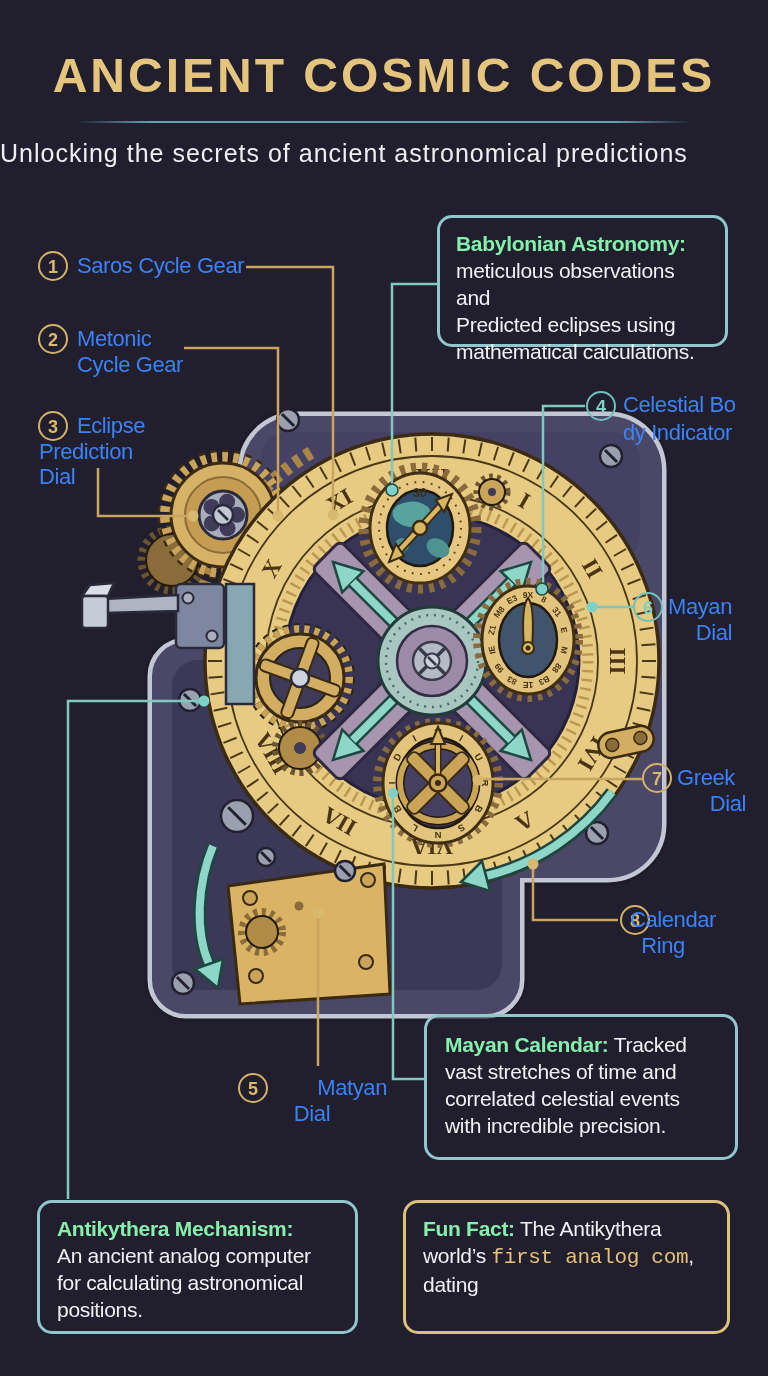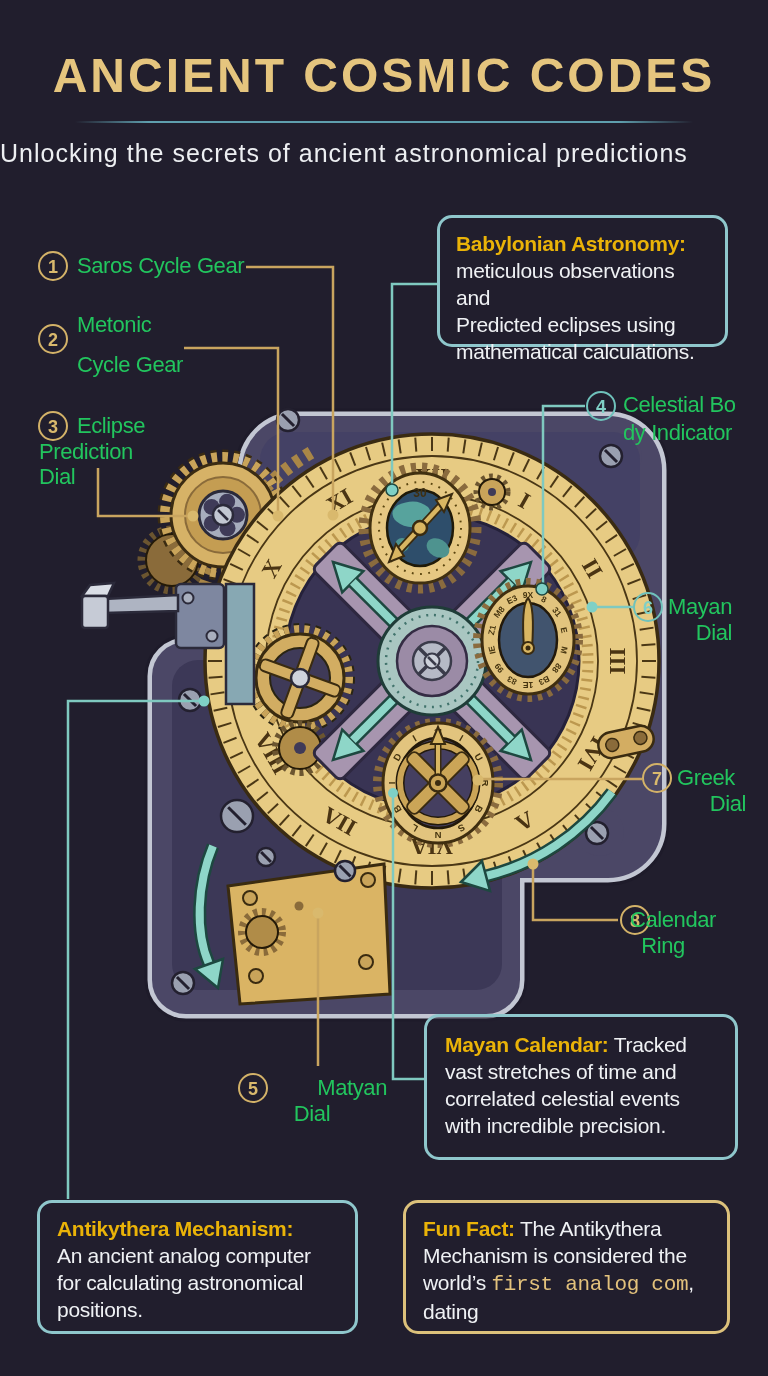--- a/index.html
+++ b/index.html
@@ -9,26 +9,26 @@
   .page-title{left:0;top:48px;width:768px;text-align:center;color:#E5C57E;
               font-size:48px;font-weight:bold;letter-spacing:3px;}
   .divider{left:75px;top:121px;width:618px;height:2px;
            background:linear-gradient(90deg,rgba(95,159,174,0),#5f9fae 12%,#5f9fae 88%,rgba(95,159,174,0));}
   .subtitle{left:0;top:139px;width:768px;text-align:left;color:#EDEFF2;
             font-size:25px;letter-spacing:1px;}
   .co-circle{width:30px;height:30px;border-radius:50%;text-align:center;
              line-height:28px;font-size:18px;font-weight:bold;box-sizing:border-box;}
   .co-gold{border:2px solid #D3B268;color:#D9B96D;}
   .co-teal{border:2px solid #6FC2BB;color:#7FD0C6;}
-  .co-label{color:#22c55e;font-size:22px;letter-spacing:-0.4px;line-height:26px;white-space:nowrap;}
+  .co-label{color:#3b82f6;font-size:22px;letter-spacing:-0.4px;line-height:26px;white-space:nowrap;}
   .ibox{box-sizing:border-box;border-radius:15px;background:rgba(33,30,45,0.5);}
   .ibox.teal{border:3px solid #8FC7CC;}
   .ibox.gold{border:3px solid #DCC17B;}
   .ibox p{margin:0;font-size:21px;line-height:27px;color:#EFF1F4;letter-spacing:-0.3px;}
-  .ibox .btitle{color:#eab308;font-weight:bold;}
+  .ibox .btitle{color:#86efac;font-weight:bold;}
   .goldtext{color:#E3C27C;font-family:Liberation Mono, monospace;}
   svg text{user-select:none;}
 </style>
 </head>
 <body>
 
 <div class="canvas">
 
   <div class="abs page-title">ANCIENT COSMIC CODES</div>
   <div class="abs divider"></div>
@@ -399,21 +399,21 @@
       <circle cx="392" cy="490" r="6" fill="#7FD0C6" stroke="#1D4840" stroke-width="1.5"></circle>
       <circle cx="393" cy="793" r="5" fill="#7FD0C6"></circle>
       <circle cx="204" cy="701" r="5.5" fill="#7FD0C6"></circle>
     </g>
   </svg>
 
   <div class="abs co-circle co-gold" style="left:38px;top:251px">1</div>
   <div class="abs co-label" style="left:77px;top:253px">Saros Cycle Gear</div>
 
   <div class="abs co-circle co-gold" style="left:38px;top:324px">2</div>
-  <div class="abs co-label" style="left:77px;top:312px">Metonic</div>
+  <div class="abs co-label" style="left:77px;top:326px">Metonic</div>
   <div class="abs co-label" style="left:77px;top:352px">Cycle Gear</div>
 
   <div class="abs co-circle co-gold" style="left:38px;top:411px">3</div>
   <div class="abs co-label" style="left:77px;top:413px">Eclipse</div>
   <div class="abs co-label" style="left:39px;top:439px">Prediction</div>
   <div class="abs co-label" style="left:39px;top:464px">Dial</div>
 
   <div class="abs co-circle co-teal" style="left:586px;top:391px">4</div>
   <div class="abs co-label" style="left:623px;top:392px">Celestial Bo</div>
   <div class="abs co-label" style="left:623px;top:420px">dy Indicator</div>
@@ -450,17 +450,16 @@
 
   <div class="abs ibox teal" style="left:424px;top:1014px;width:314px;height:146px;padding:14px 12px 0 18px">
     <p><span class="btitle">Mayan Calendar:</span><span> Tracked</span></p>
     <p>vast stretches of time and</p>
     <p>correlated celestial events</p>
     <p>with incredible precision.</p>
   </div>
 
   <div class="abs ibox gold" style="left:403px;top:1200px;width:327px;height:134px;padding:12px 10px 0 17px">
     <p><span class="btitle">Fun Fact:</span><span> The Antikythera</span></p>
-    <p>Mechanism is considered the</p>
     <p><span>world’s </span><span class="goldtext">first analog com</span><span>, dating</span></p>
   </div>
 
 </div>
 
 </body></html>

